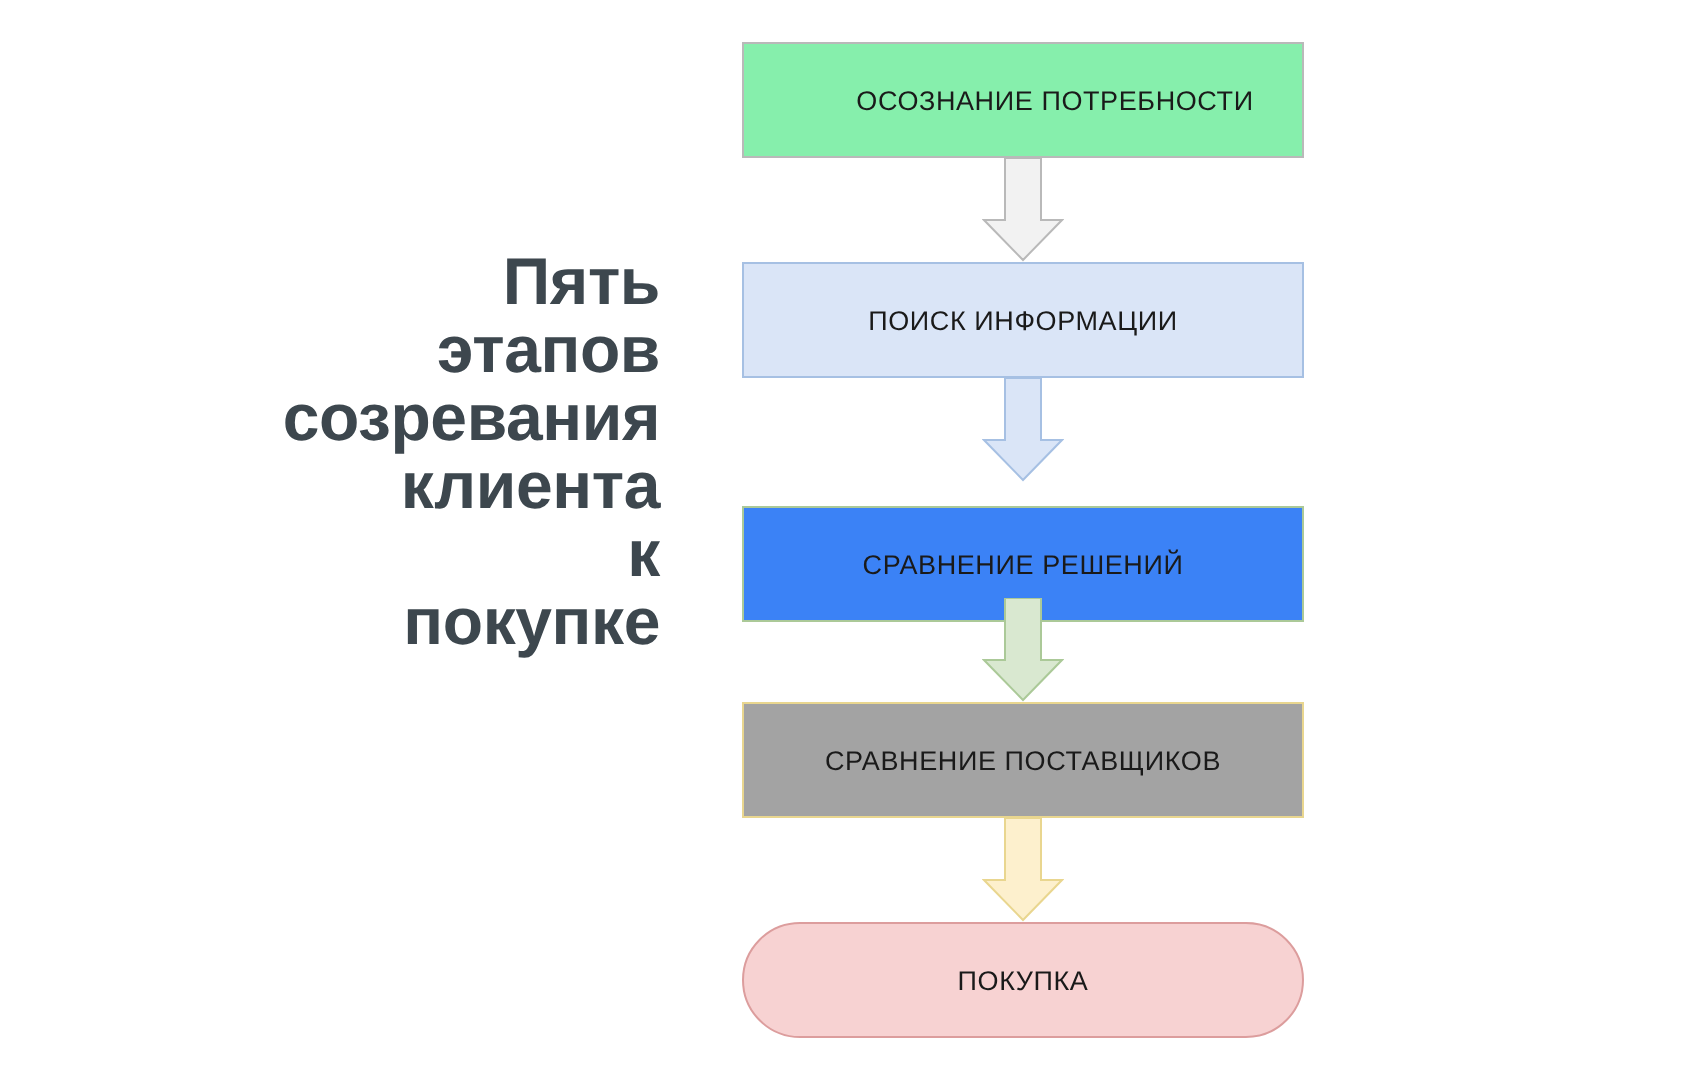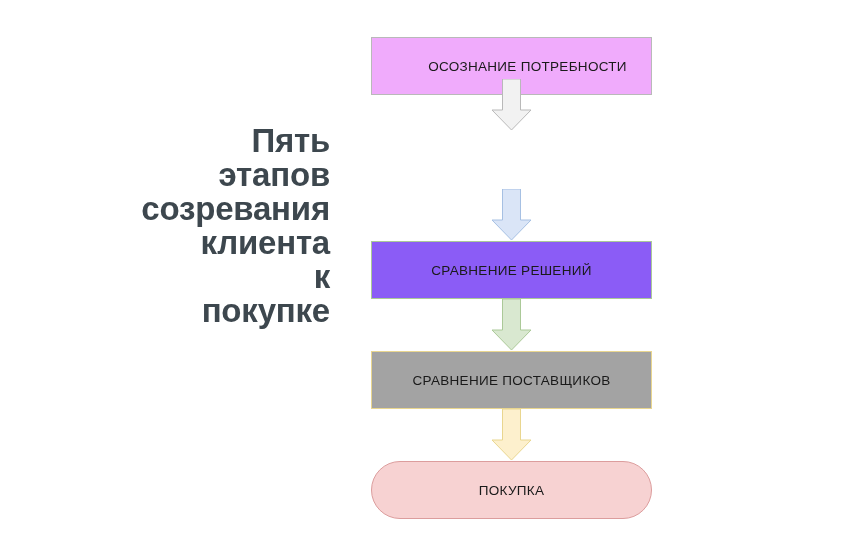--- a/index.html
+++ b/index.html
@@ -60,23 +60,23 @@
     justify-content: center;
   }
   .node-label {
     font-size: 13.5px;
     letter-spacing: 0.3px;
     color: #1a1a1a;
     text-align: center;
     white-space: nowrap;
   }
 
-  .node.n0 { top: 16px;   background: #f0abfc; border-color: #b9b9b9; padding-left: 32px; }
+  .node.n0 { top: 0px;   background: #86efac; border-color: #b9b9b9; padding-left: 32px; }
   .node.n1 { top: 110px; background: #dae5f7; border-color: #a6c0e3; }
-  .node.n2 { top: 220px; background: #8b5cf6; border-color: #abc998; }
+  .node.n2 { top: 232px; background: #3b82f6; border-color: #abc998; }
   .node.n3 { top: 330px; background: #a3a3a3; border-color: #e9d68f; }
   .node.n4 { top: 440px; background: #f7d2d2; border-color: #dc9d9d; border-radius: 29px; }
 
   
   .connector {
     position: absolute;
     left: 120px;       
     width: 41px;
     height: 52px;
   }
@@ -106,20 +106,23 @@
     </div>
 
     <div class="connector c0">
       <span>
         <svg viewBox="0 0 41 52" xmlns="http://www.w3.org/2000/svg">
           <polygon points="11.5,0 29.5,0 29.5,31 40,31 20.5,51 1,31 11.5,31" fill="#f2f2f2" stroke="#b9b9b9" stroke-width="1" stroke-linejoin="miter"></polygon>
         </svg>
       </span>
     </div>
 
+    <div class="node n1">
+      <span class="node-label">ПОИСК ИНФОРМАЦИИ</span>
+    </div>
 
     <div class="connector c1">
       <span>
         <svg viewBox="0 0 41 52" xmlns="http://www.w3.org/2000/svg">
           <polygon points="11.5,0 29.5,0 29.5,31 40,31 20.5,51 1,31 11.5,31" fill="#dae5f7" stroke="#a6c0e3" stroke-width="1" stroke-linejoin="miter"></polygon>
         </svg>
       </span>
     </div>
 
     <div class="node n2">

